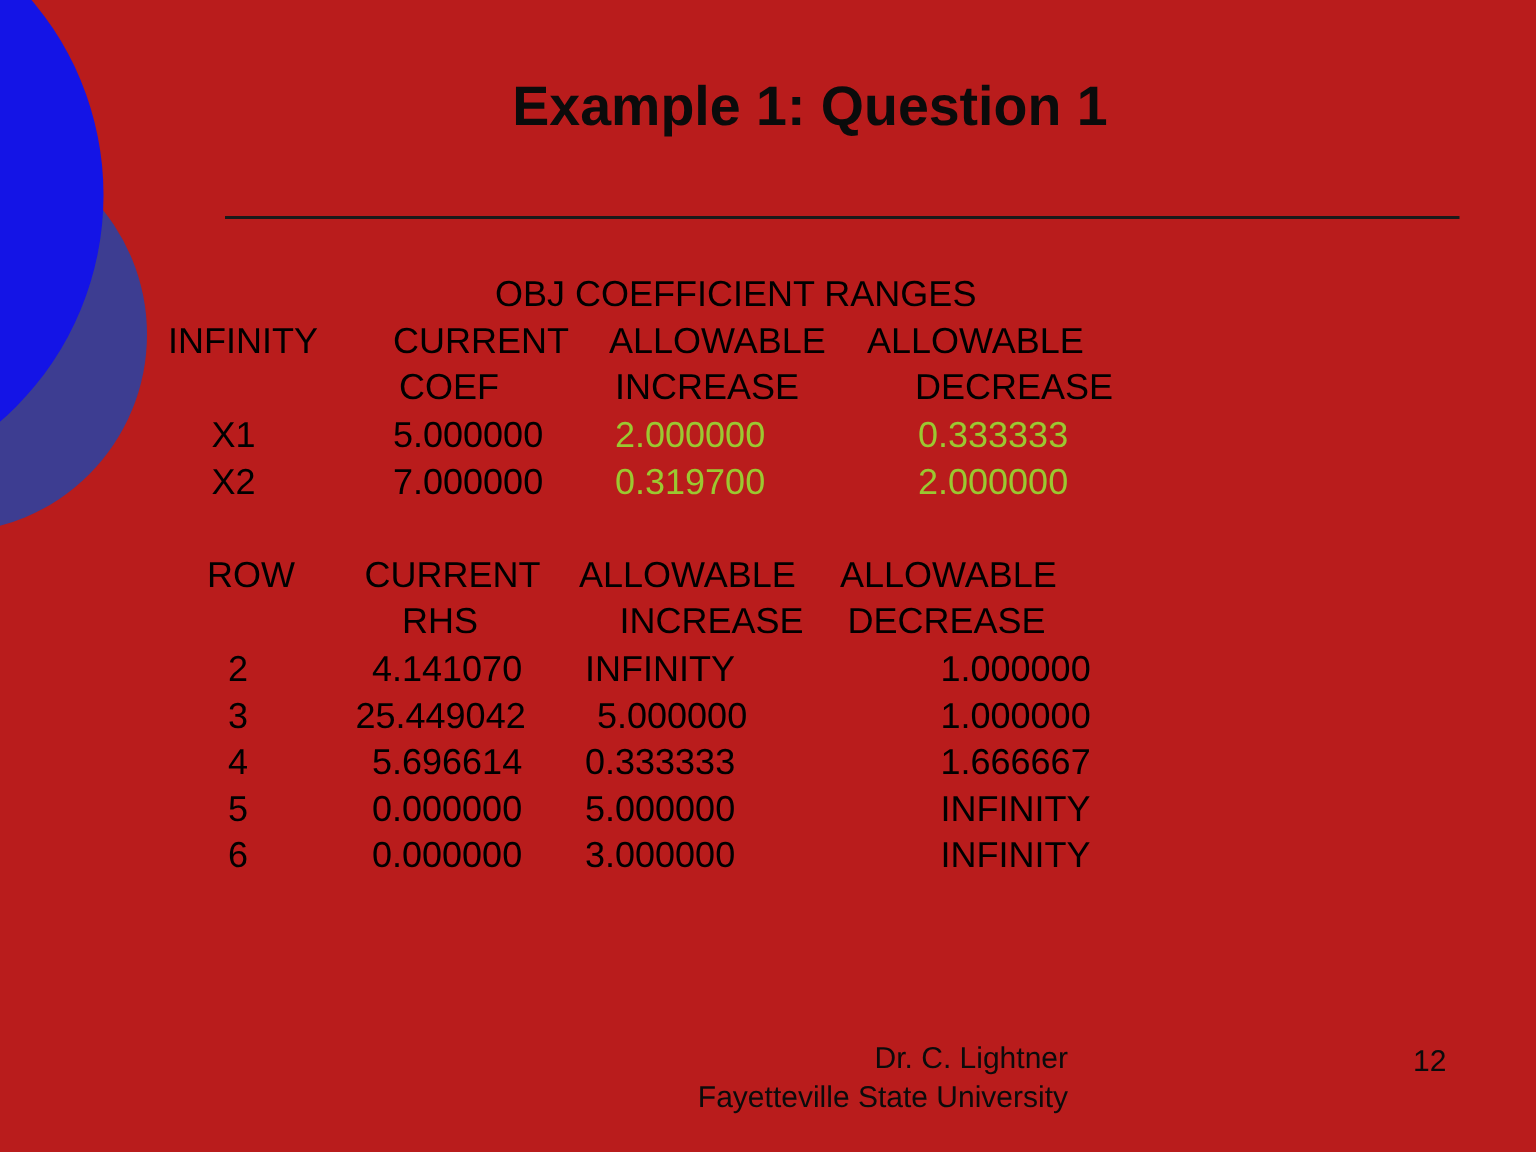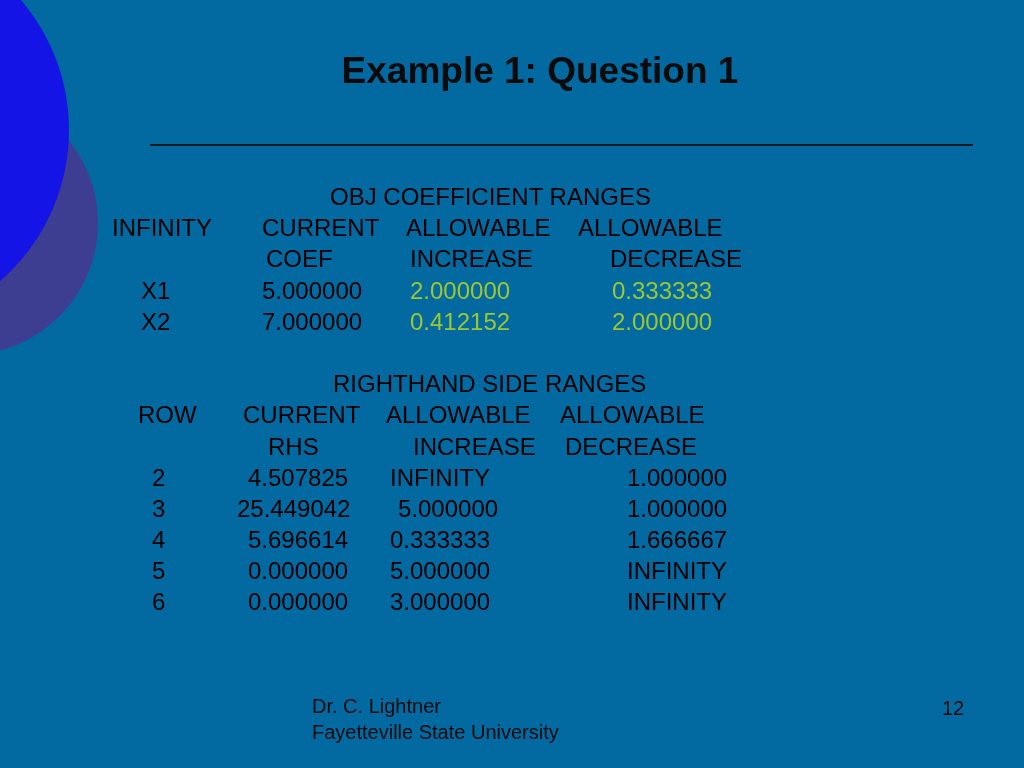--- a/index.html
+++ b/index.html
@@ -5,21 +5,21 @@
   html, body {
     margin: 0;
     padding: 0;
     background: #ffffff;
     font-family: "Liberation Sans", sans-serif;
   }
   .slide {
     position: relative;
     width: 1024px;
     height: 768px;
-    background: #0369a1;
+    background: #b91c1c;
     overflow: hidden;
   }
   .circle { position: absolute; border-radius: 50%; }
   .circle.back  { left: -166px; top: 91px;  width: 264px; height: 264px; background: #3D3D91; z-index: 1; }
   .circle.front { left: -331px; top: -70px; width: 400px; height: 400px; background: #1414E6; z-index: 2; }
   .title {
     position: absolute;
     left: 150px; top: 50px; width: 780px;
     text-align: center;
     font-size: 37px;
@@ -42,21 +42,21 @@
     font-size: 24px;
     color: #000000;
     z-index: 3;
   }
   .line { position: relative; height: 31.2px; }
   .cell { position: absolute; top: 0; white-space: pre; line-height: 31.2px; }
   .green { color: #9BC831; }
   .footer {
     position: absolute;
     left: 312px; top: 694px; width: 400px;
-    text-align: left;
+    text-align: right;
     font-size: 20px;
     line-height: 25.5px;
     color: #0b0b0b;
     z-index: 3;
   }
   .pagenum {
     position: absolute;
     left: 942px; top: 697px;
     font-size: 20px;
     color: #0b0b0b;
@@ -93,43 +93,40 @@
     </div>
     <div class="line">
       <span class="cell" style="left:141px">X1</span>
       <span class="cell" style="left:262px">5.000000</span>
       <span class="cell green" style="left:410px">2.000000</span>
       <span class="cell green" style="left:612px">0.333333</span>
     </div>
     <div class="line">
       <span class="cell" style="left:141px">X2</span>
       <span class="cell" style="left:262px">7.000000</span>
-      <span class="cell green" style="left:410px">0.412152</span>
+      <span class="cell green" style="left:410px">0.319700</span>
       <span class="cell green" style="left:612px">2.000000</span>
     </div>
 
     <div class="line"></div>
 
-    <div class="line">
-      <span class="cell" style="left:333px">RIGHTHAND SIDE RANGES</span>
-    </div>
     <div class="line">
       <span class="cell" style="left:138px">ROW</span>
       <span class="cell" style="left:243px">CURRENT</span>
       <span class="cell" style="left:386px">ALLOWABLE</span>
       <span class="cell" style="left:560px">ALLOWABLE</span>
     </div>
     <div class="line">
       <span class="cell" style="left:268px">RHS</span>
       <span class="cell" style="left:413px">INCREASE</span>
       <span class="cell" style="left:565px">DECREASE</span>
     </div>
     <div class="line">
       <span class="cell" style="left:152px">2</span>
-      <span class="cell" style="left:248px">4.507825</span>
+      <span class="cell" style="left:248px">4.141070</span>
       <span class="cell" style="left:390px">INFINITY</span>
       <span class="cell" style="left:627px">1.000000</span>
     </div>
     <div class="line">
       <span class="cell" style="left:152px">3</span>
       <span class="cell" style="left:237px">25.449042</span>
       <span class="cell" style="left:398px">5.000000</span>
       <span class="cell" style="left:627px">1.000000</span>
     </div>
     <div class="line">

